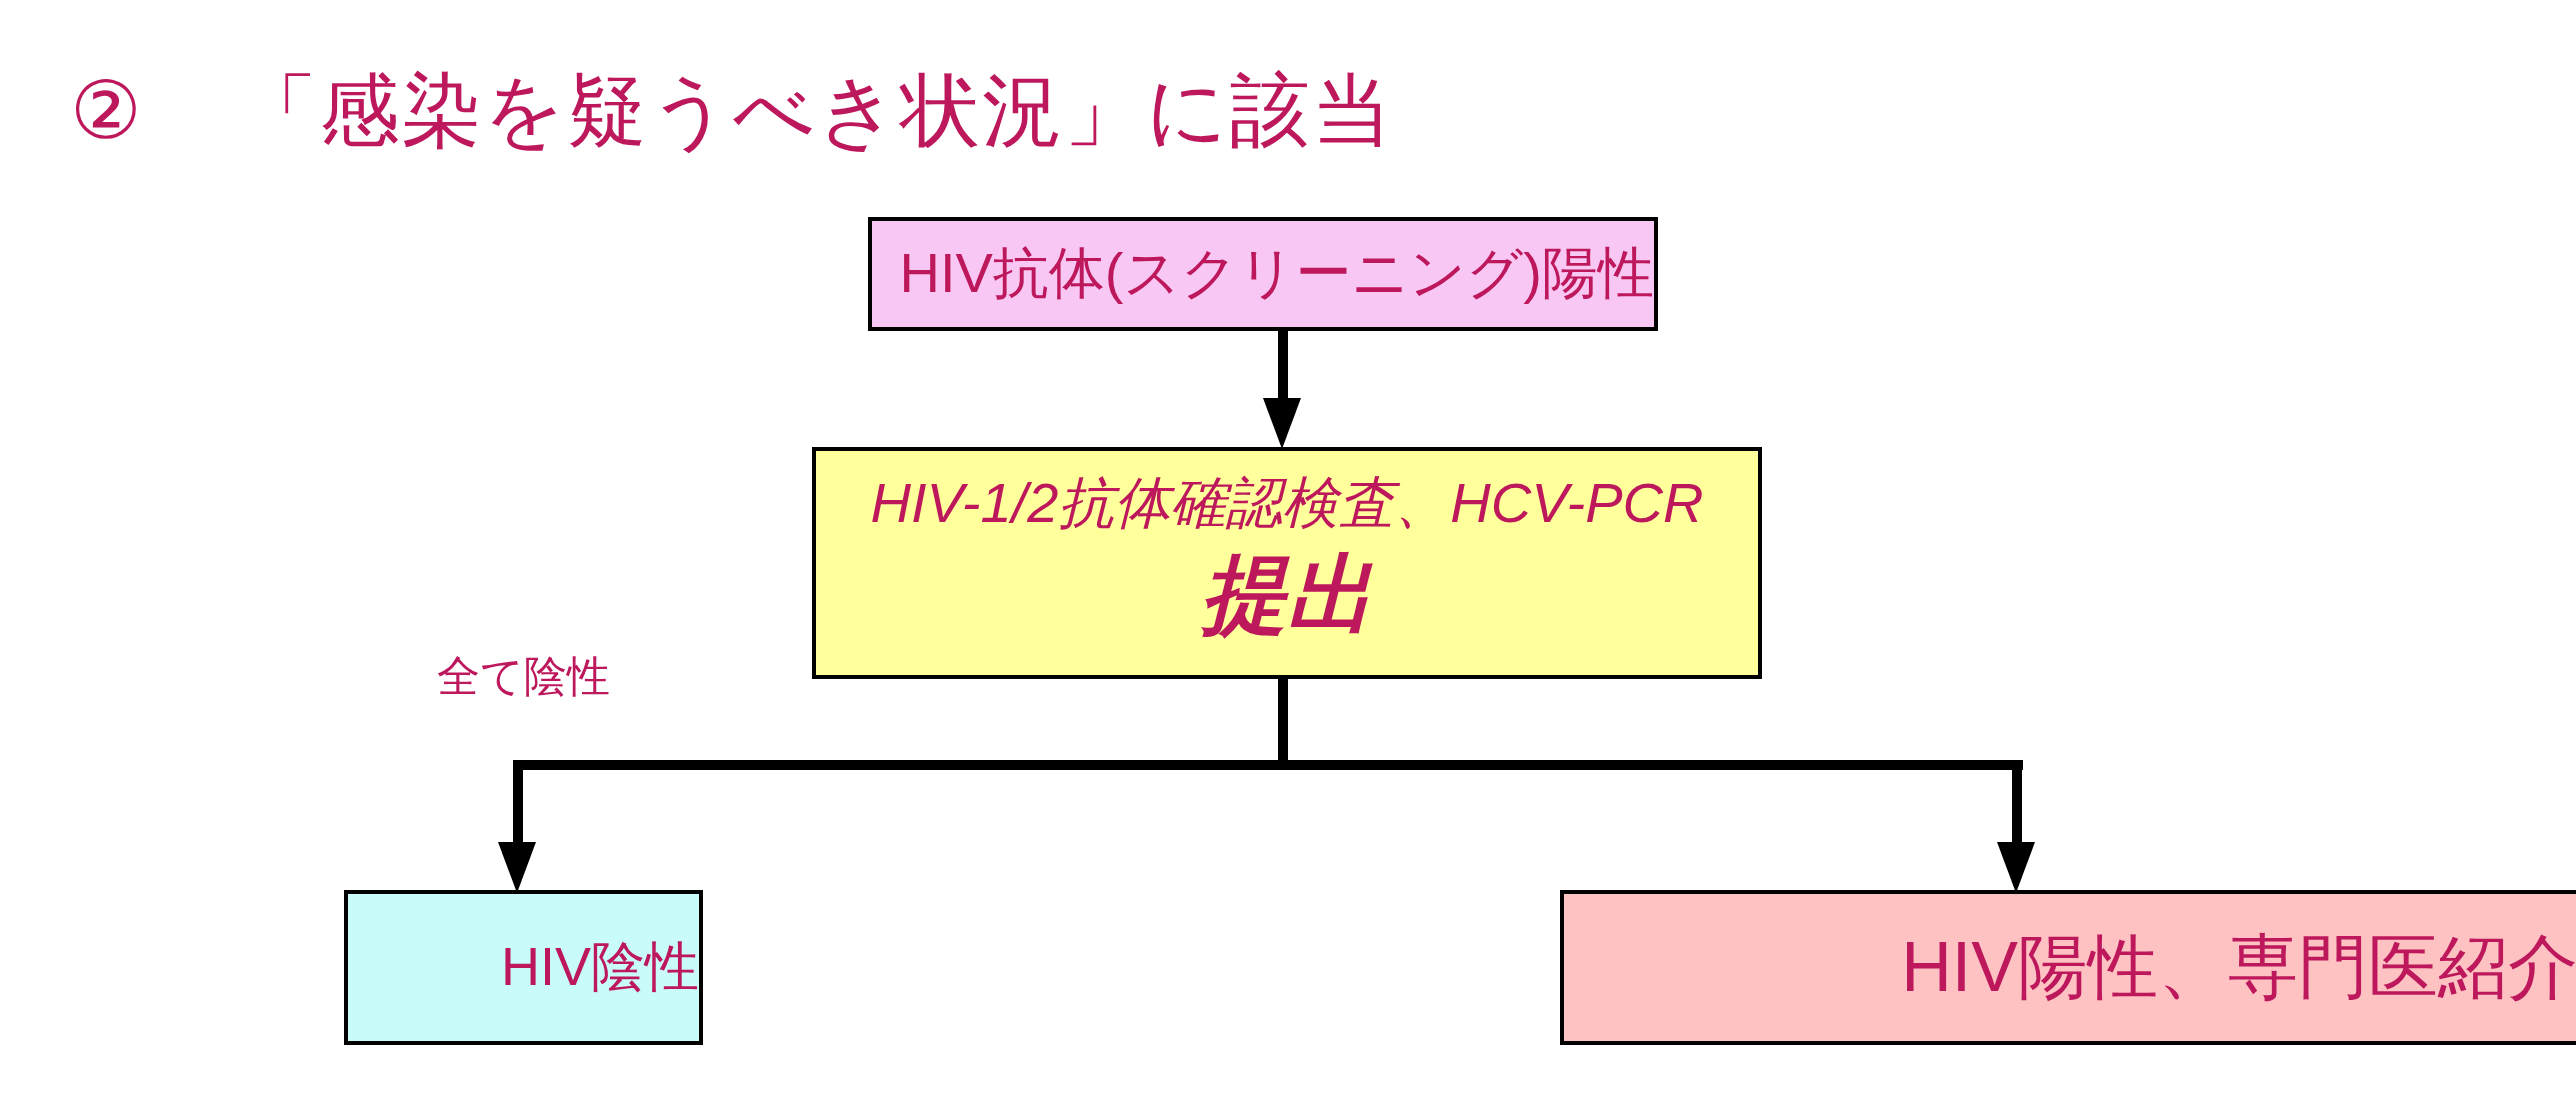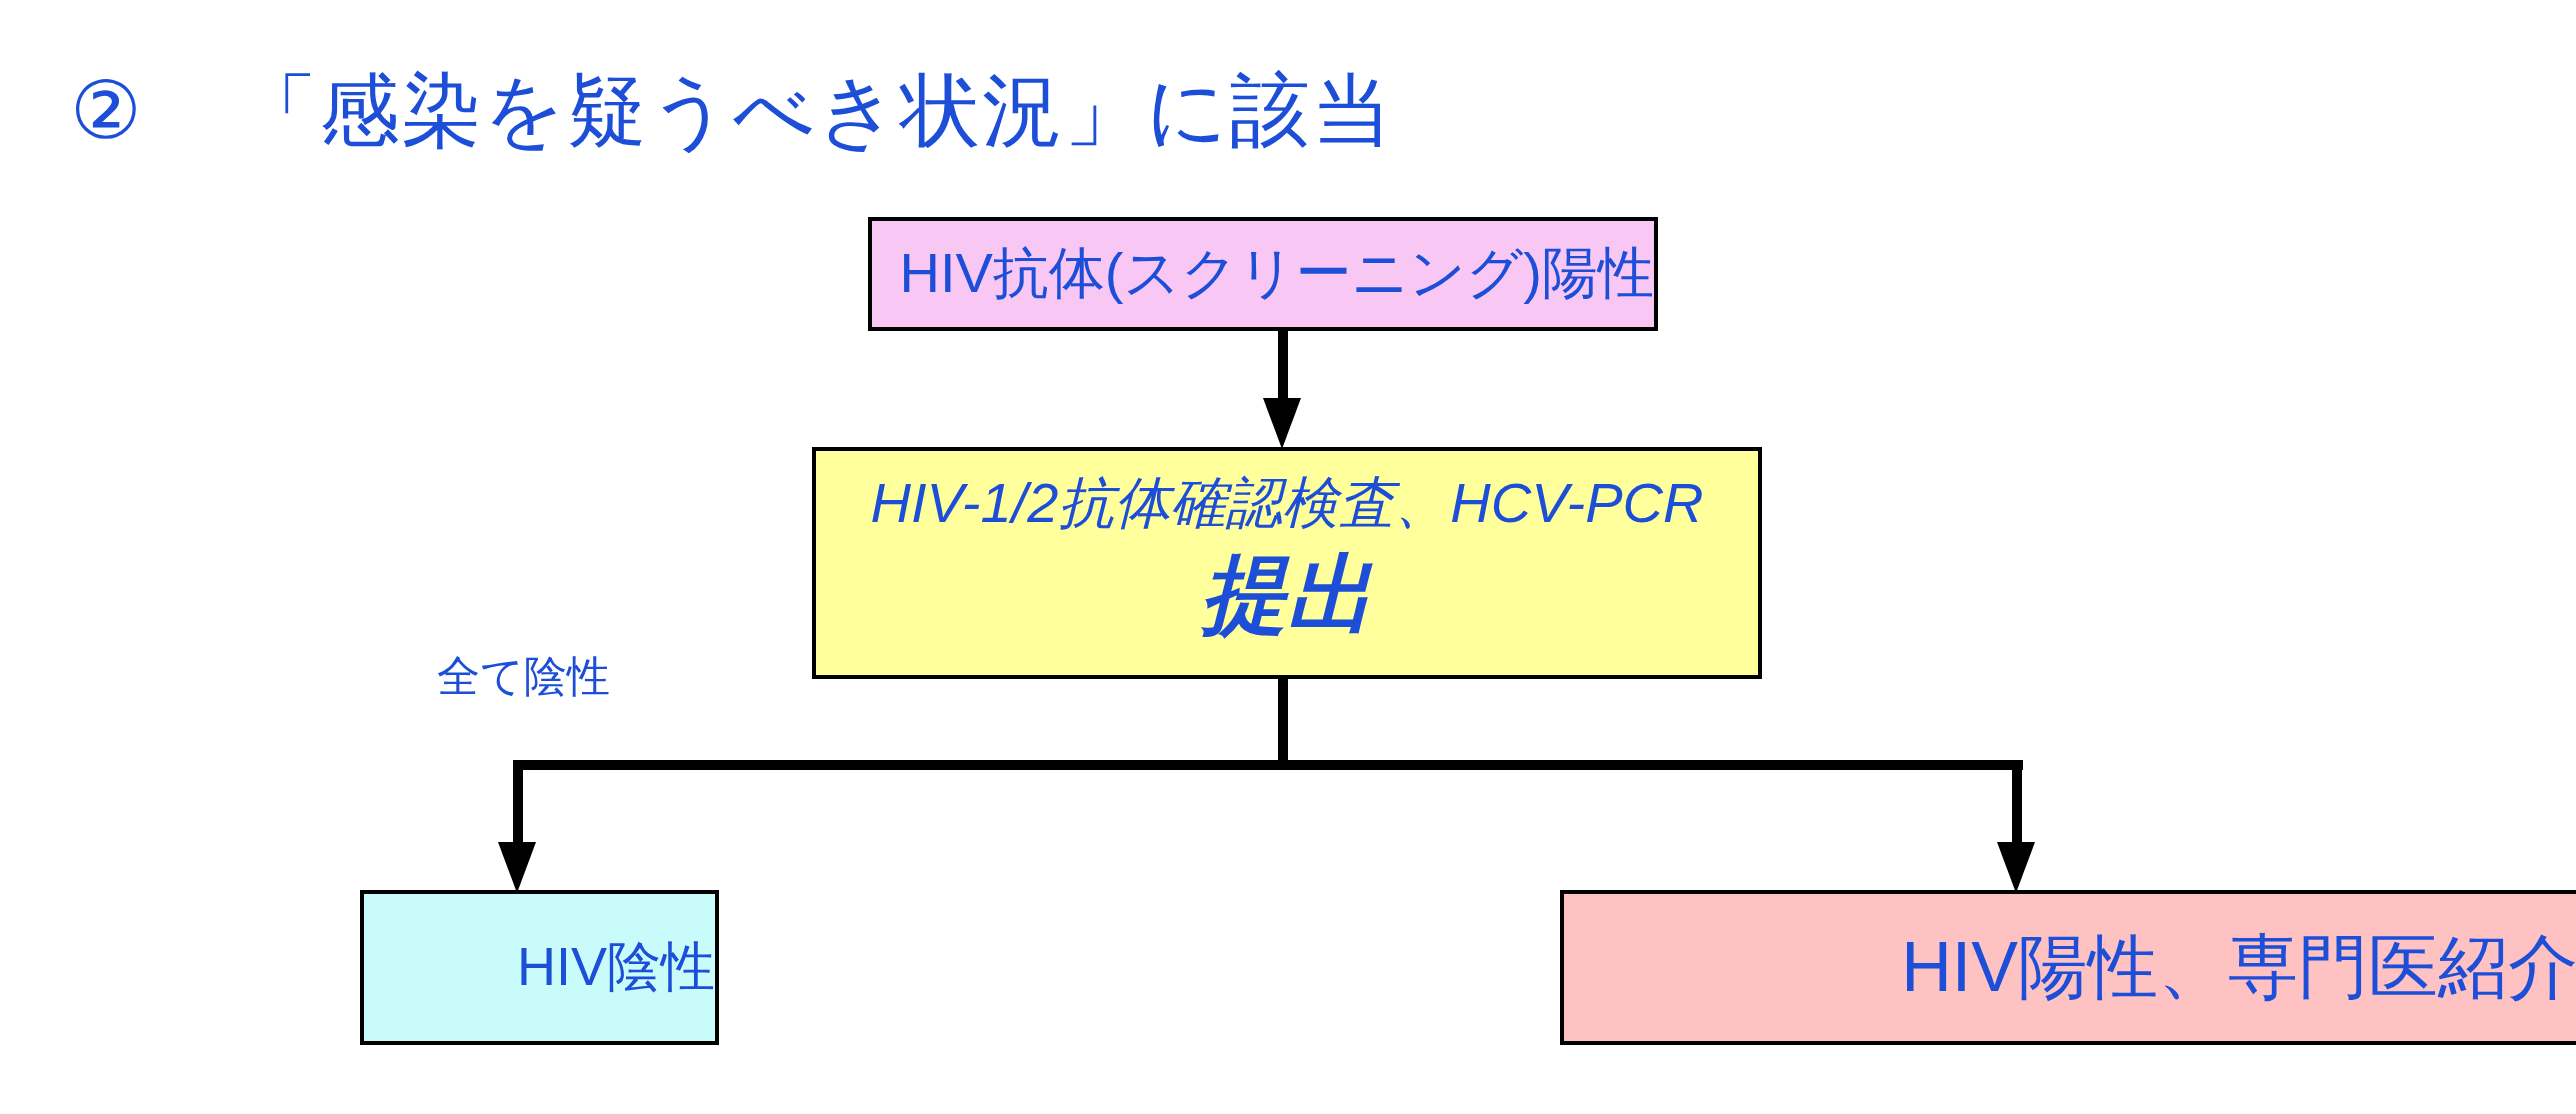--- a/index.html
+++ b/index.html
@@ -1,21 +1,21 @@
 <!DOCTYPE html>
 <html style="font-size:15px"><head>
 <meta charset="utf-8">
 <style>
   html,body{margin:0;padding:0;background:#ffffff;}
   #canvas{
     position:relative;
     width:2576px;height:1114px;
     background:#ffffff;
     font-family:"Liberation Sans","DejaVu Sans",sans-serif;
-    color:#1d4ed8;
+    color:#be185d;
     overflow:hidden;
   }
   
   .title-row{
     position:absolute;left:70px;top:67px;
     font-size:80px;line-height:1.1;letter-spacing:1.9px;
     white-space:nowrap;
   }
   .title-row .num{display:inline-block;}
   .title-row .txt{display:inline-block;margin-left:94px;}
@@ -84,21 +84,21 @@
 
   <div class="vline" id="stem"></div>
   <div class="hline" id="branch-h"></div>
   <div class="vline" id="drop-left"></div>
   <div class="ahead" id="head-left"></div>
   <div class="vline" id="drop-right"></div>
   <div class="ahead" id="head-right"></div>
 
   <div class="branch-lbl" id="lbl-left">全て陰性</div>
 
-  <div class="fbox" id="box-negative" style="background-color: rgb(201, 251, 251); margin-left: 16px;">
+  <div class="fbox" id="box-negative" style="background-color: rgb(201, 251, 251);">
     <span class="lbl">HIV陰性</span>
   </div>
 
   <div class="fbox" id="box-positive" style="background-color: rgb(255, 194, 195);">
     <span class="lbl">HIV陽性、専門医紹介</span>
   </div>
 
 </div>
 
 

